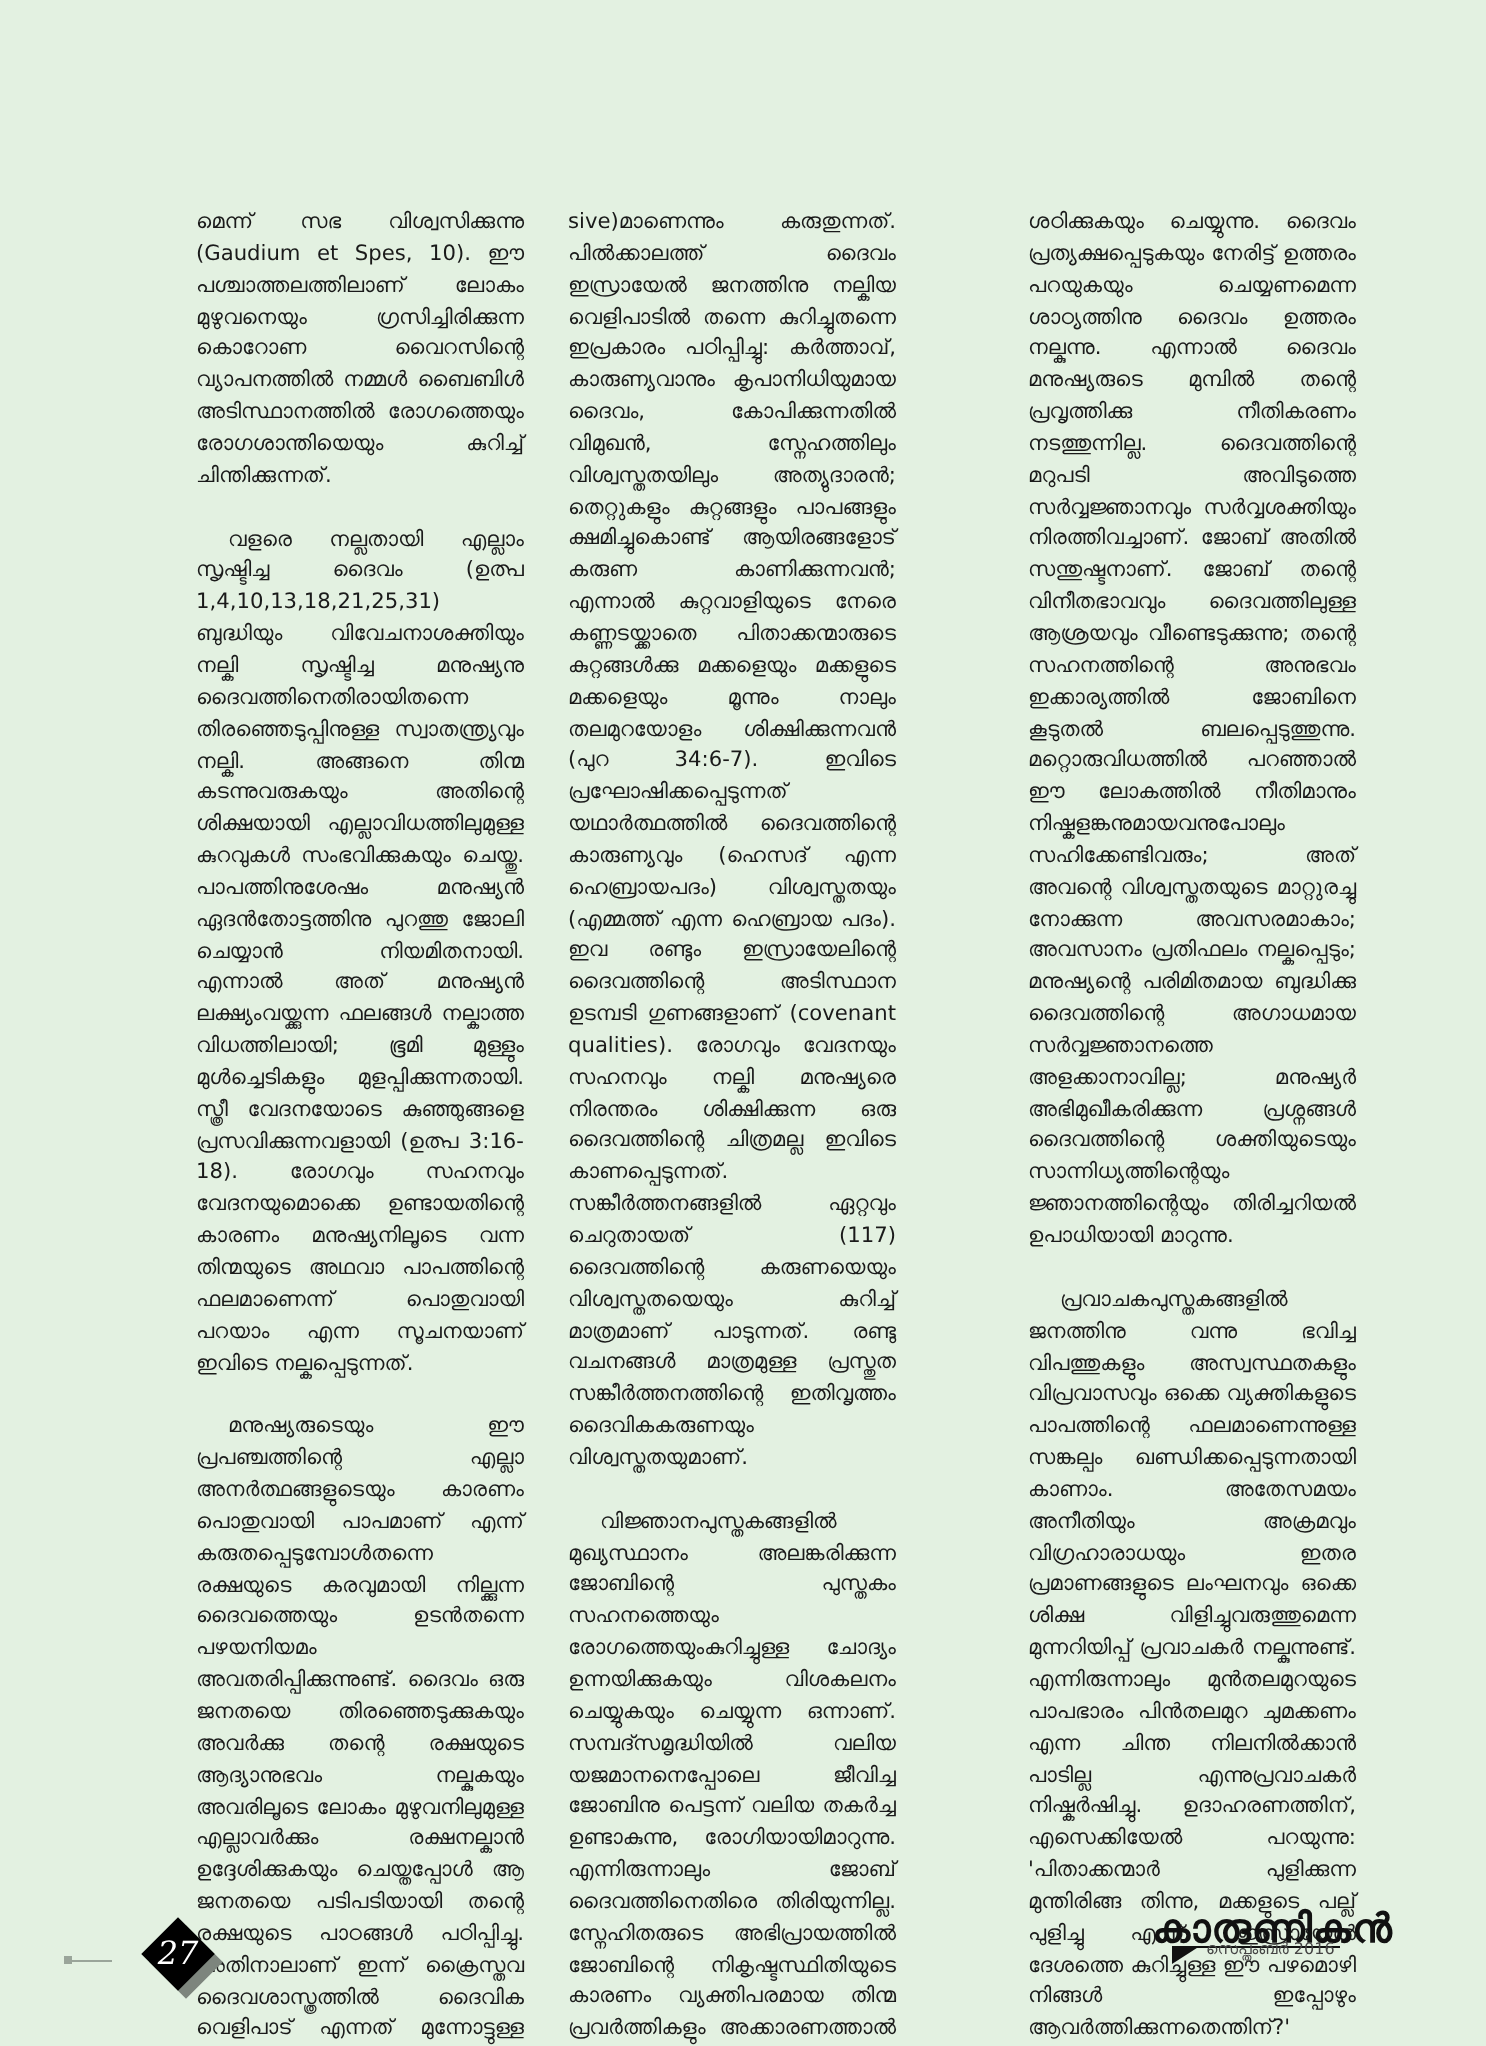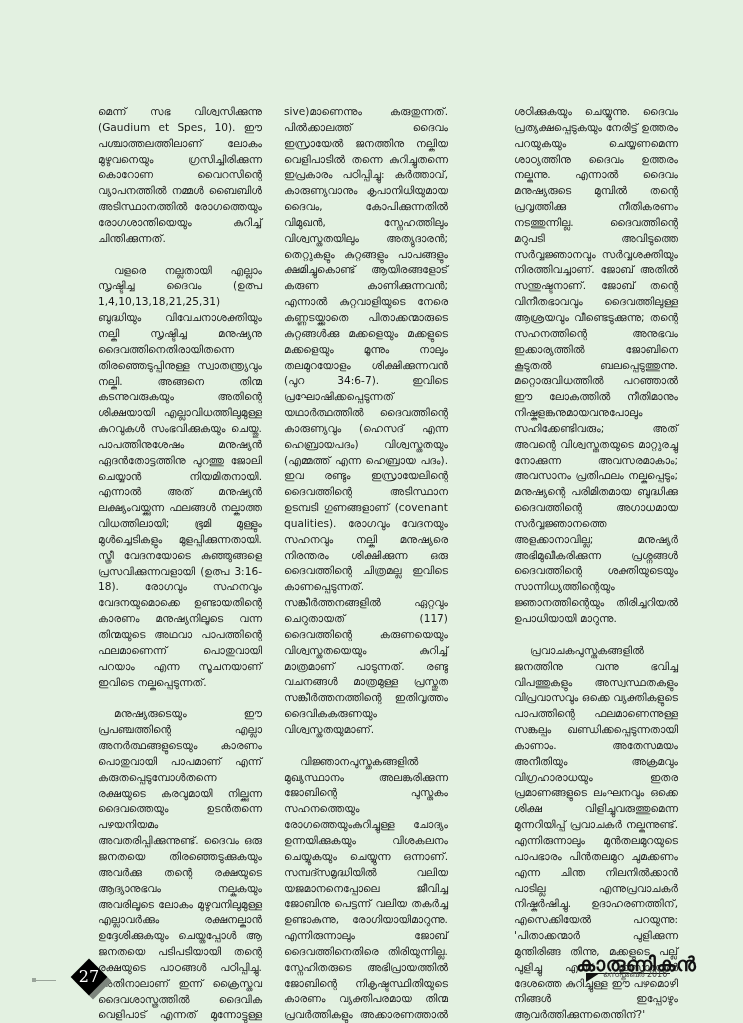--- a/index.html
+++ b/index.html
@@ -57,21 +57,21 @@
     .page-diamond-shadow {
       position: absolute; left: 80px; top: 968px; width: 26px; height: 26px;
       background: #7d857d; transform: rotate(45deg);
     }
     .page-diamond {
       position: absolute; left: 76px; top: 964px; width: 26px; height: 26px;
       background: #000; transform: rotate(45deg);
     }
     .page-num {
       position: absolute; left: 74px; top: 967px; width: 30px; text-align: center;
-      color: #fff; font-family: "DejaVu Serif", serif; font-size: 16px; line-height: 20px;
+      color: #fff; font-family: "DejaVu Serif", serif; font-size: 16px; line-height: 20px; font-style: italic;
     }
   </style>
 </head>
 <body>
 
 <div class="col col1">
   <p>മെന്ന് സഭ വിശ്വസിക്കുന്നു (Gaudium et Spes, 10). ഈ പശ്ചാത്തലത്തിലാണ് ലോകം മുഴുവനെയും ഗ്രസിച്ചിരിക്കുന്ന കൊറോണ വൈറസിന്റെ വ്യാപനത്തിൽ നമ്മൾ ബൈബിൾ അടിസ്ഥാനത്തിൽ രോഗത്തെയും രോഗശാന്തിയെയും കുറിച്ച് ചിന്തിക്കുന്നത്.</p>
   <p class="indent">വളരെ നല്ലതായി എല്ലാം സൃഷ്ടിച്ച ദൈവം (ഉത്പ 1,4,10,13,18,21,25,31) ബുദ്ധിയും വിവേചനാശക്തിയും നല്കി സൃഷ്ടിച്ച മനുഷ്യനു ദൈവത്തിനെതിരായിതന്നെ തിരഞ്ഞെടുപ്പിനുള്ള സ്വാതന്ത്ര്യവും നല്കി. അങ്ങനെ തിന്മ കടന്നുവരുകയും അതിന്റെ ശിക്ഷയായി എല്ലാവിധത്തിലുമുള്ള കുറവുകൾ സംഭവിക്കുകയും ചെയ്തു. പാപത്തിനുശേഷം മനുഷ്യൻ ഏദൻതോട്ടത്തിനു പുറത്തു ജോലി ചെയ്യാൻ നിയമിതനായി. എന്നാൽ അത് മനുഷ്യൻ ലക്ഷ്യംവയ്ക്കുന്ന ഫലങ്ങൾ നല്കാത്ത വിധത്തിലായി; ഭൂമി മുള്ളും മുൾച്ചെടികളും മുളപ്പിക്കുന്നതായി. സ്ത്രീ വേദനയോടെ കുഞ്ഞുങ്ങളെ പ്രസവിക്കുന്നവളായി (ഉത്പ 3:16-18). രോഗവും സഹനവും വേദനയുമൊക്കെ ഉണ്ടായതിന്റെ കാരണം മനുഷ്യനിലൂടെ വന്ന തിന്മയുടെ അഥവാ പാപത്തിന്റെ ഫലമാണെന്ന് പൊതുവായി പറയാം എന്ന സൂചനയാണ് ഇവിടെ നല്കപ്പെടുന്നത്.</p>
   <p class="indent">മനുഷ്യരുടെയും ഈ പ്രപഞ്ചത്തിന്റെ എല്ലാ അനർത്ഥങ്ങളുടെയും കാരണം പൊതുവായി പാപമാണ് എന്ന് കരുതപ്പെടുമ്പോൾതന്നെ രക്ഷയുടെ കരവുമായി നില്ക്കുന്ന ദൈവത്തെയും ഉടൻതന്നെ പഴയനിയമം അവതരിപ്പിക്കുന്നുണ്ട്. ദൈവം ഒരു ജനതയെ തിരഞ്ഞെടുക്കുകയും അവർക്കു തന്റെ രക്ഷയുടെ ആദ്യാനുഭവം നല്കുകയും അവരിലൂടെ ലോകം മുഴുവനിലുമുള്ള എല്ലാവർക്കും രക്ഷനല്കാൻ ഉദ്ദേശിക്കുകയും ചെയ്തപ്പോൾ ആ ജനതയെ പടിപടിയായി തന്റെ രക്ഷയുടെ പാഠങ്ങൾ പഠിപ്പിച്ചു. അതിനാലാണ് ഇന്ന് ക്രൈസ്തവ ദൈവശാസ്ത്രത്തിൽ ദൈവിക വെളിപാട് എന്നത് മുന്നോട്ടുള്ള രേഖാപര (linear) മാണെന്നും പുരോഗമനപര (progres-</p>
 </div>

